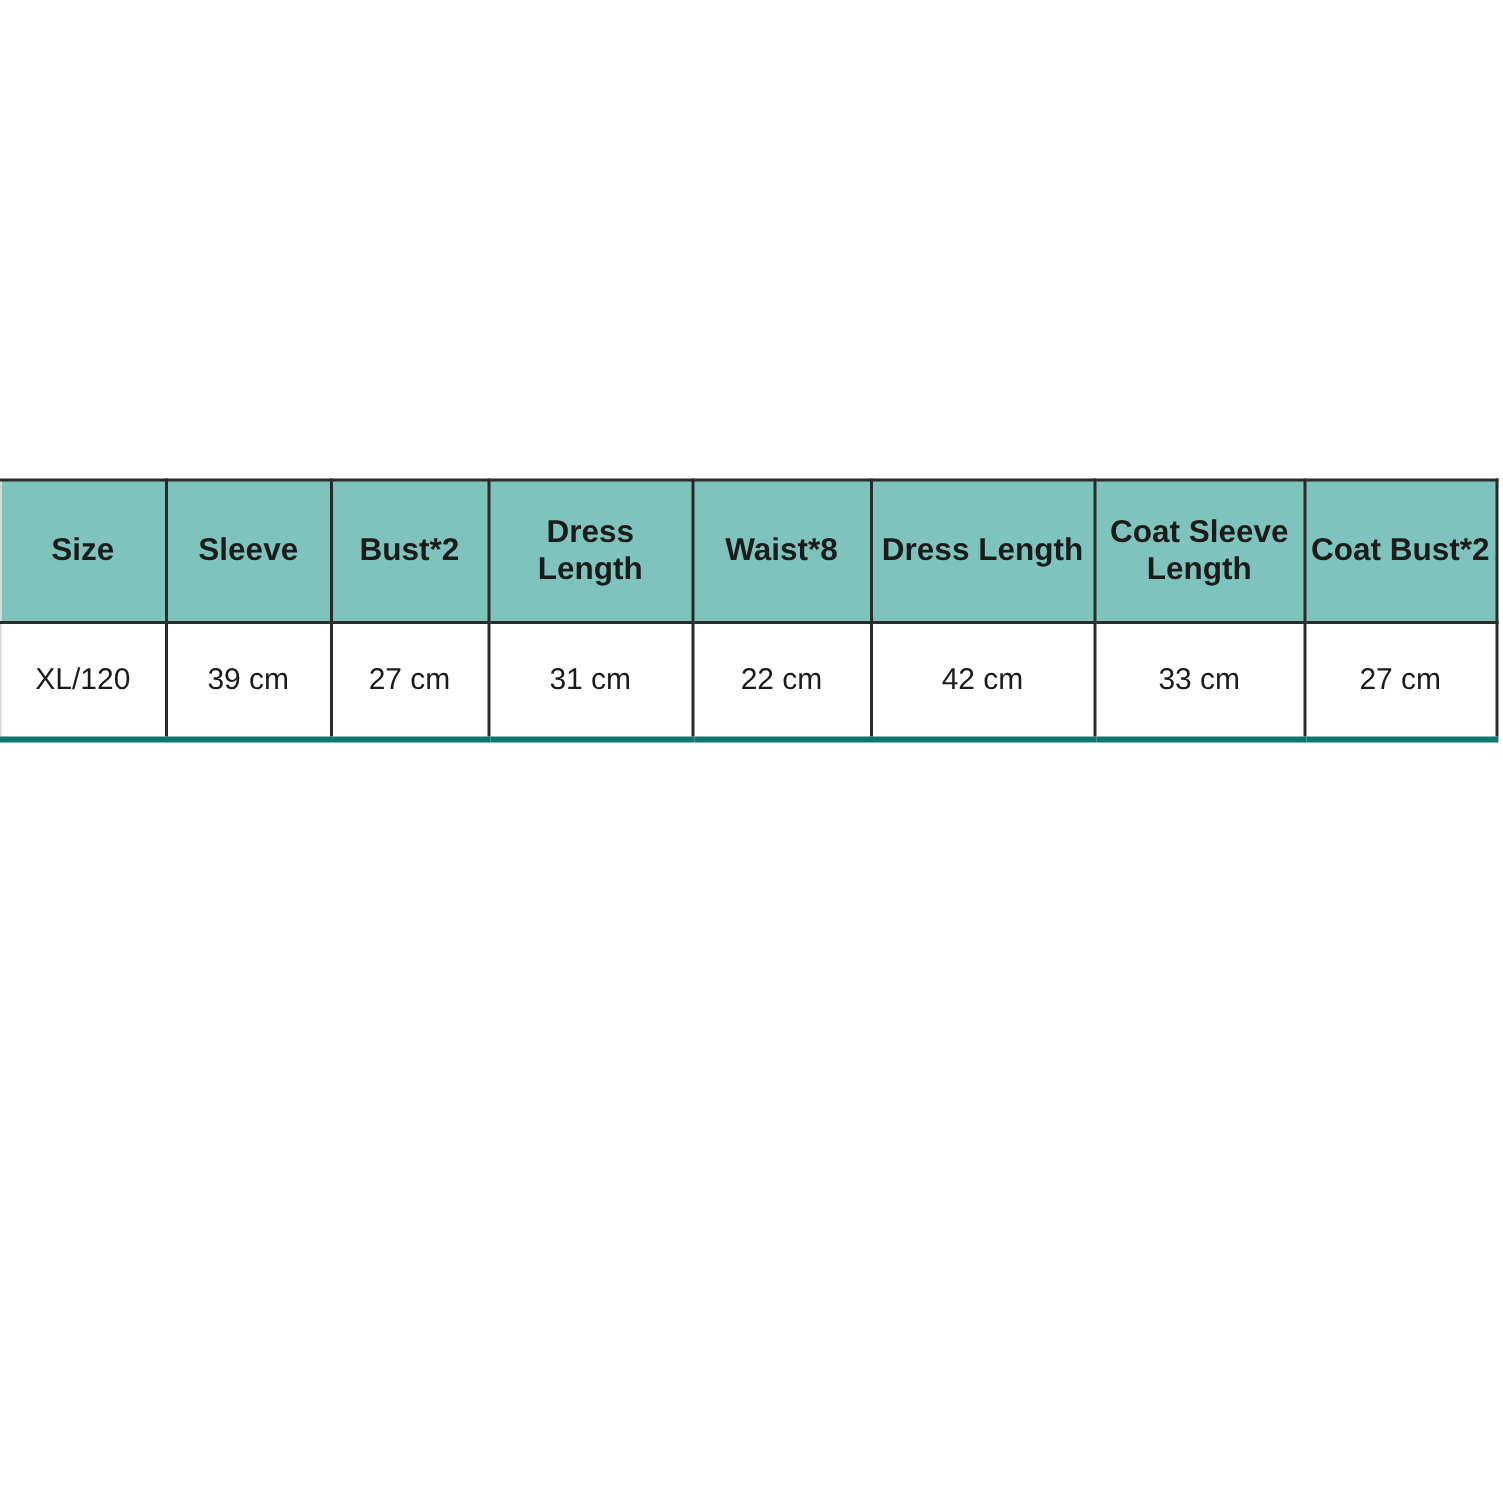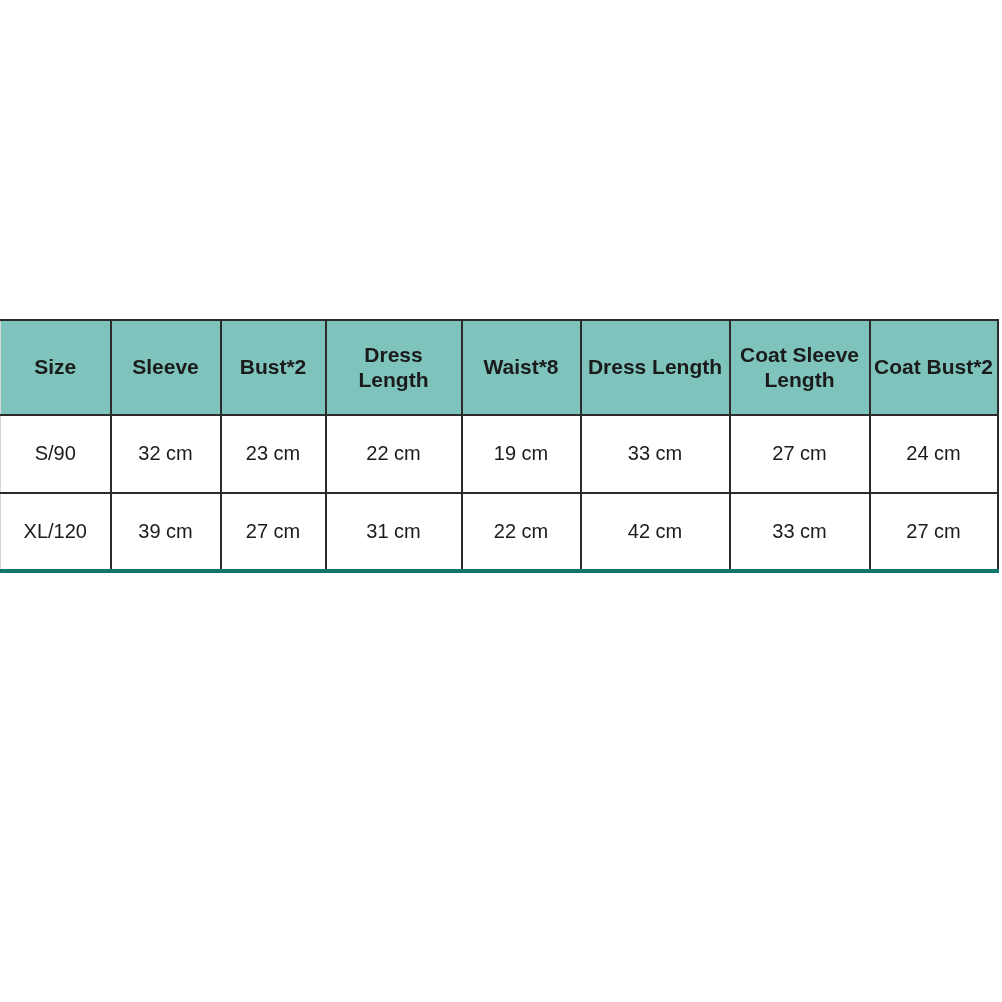--- a/index.html
+++ b/index.html
@@ -116,46 +116,20 @@
           <span class="cell-text">Dress Length</span>
         </td>
         <td>
           <span class="cell-text">Coat Sleeve Length</span>
         </td>
         <td>
           <span class="cell-text">Coat Bust*2</span>
         </td>
       </tr>
 
-      <tr class="data-row">
-        <td>
-            <span class="cell-text">S/90</span>
-          </td>
-        <td>
-            <span class="cell-text">32 cm</span>
-          </td>
-        <td>
-            <span class="cell-text">23 cm</span>
-          </td>
-        <td>
-            <span class="cell-text">22 cm</span>
-          </td>
-        <td>
-            <span class="cell-text">19 cm</span>
-          </td>
-        <td>
-            <span class="cell-text">33 cm</span>
-          </td>
-        <td>
-            <span class="cell-text">27 cm</span>
-          </td>
-        <td>
-            <span class="cell-text">24 cm</span>
-          </td>
-      </tr>
 
 
 
       <tr class="data-row last-row">
         <td>
             <span class="cell-text">XL/120</span>
           </td>
         <td>
             <span class="cell-text">39 cm</span>
           </td>

